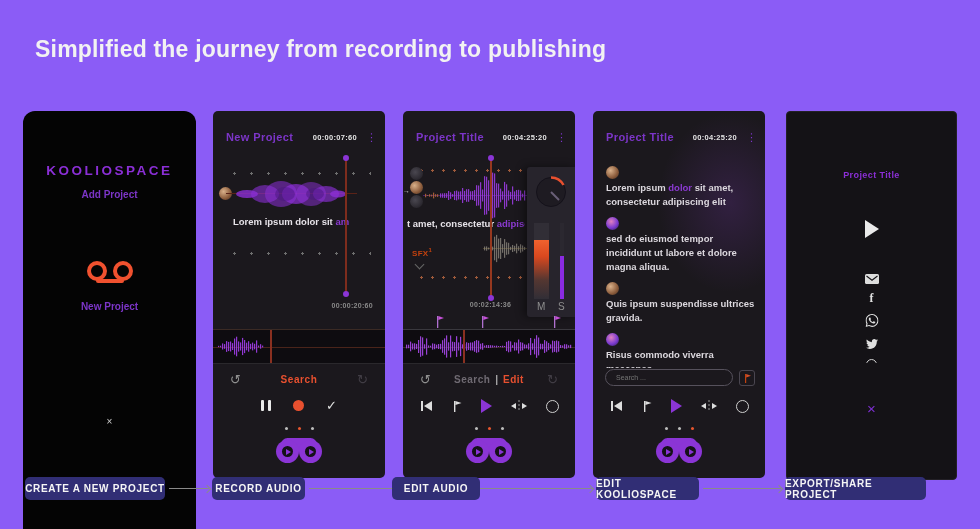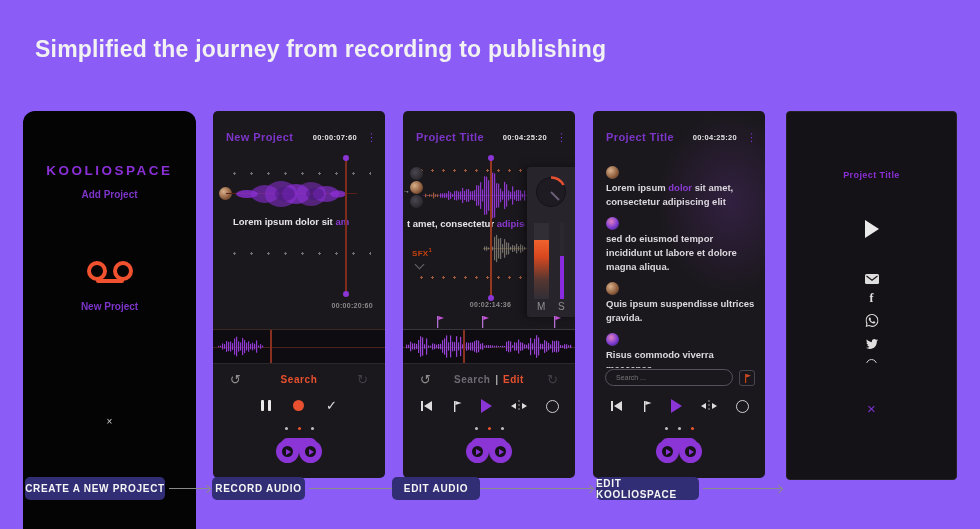--- a/index.html
+++ b/index.html
@@ -563,14 +563,15 @@
   </div>
 
   <div class="chip" style="left:25px;width:140px;">CREATE A NEW PROJECT</div>
   <div class="warrow" style="left:169px;width:40px;"></div>
   <div class="chip" style="left:212px;width:93px;">RECORD AUDIO</div>
   <div class="warrow" style="left:309px;width:90px;"></div>
   <div class="chip" style="left:392px;width:88px;">EDIT AUDIO</div>
   <div class="warrow" style="left:480px;width:112px;"></div>
   <div class="chip" style="left:596px;width:103px;">EDIT KOOLIOSPACE</div>
   <div class="warrow" style="left:703px;width:78px;"></div>
+  <div class="chip" style="left:785px;width:141px;">EXPORT/SHARE PROJECT</div>
 
 </div>
 
 </body></html>

